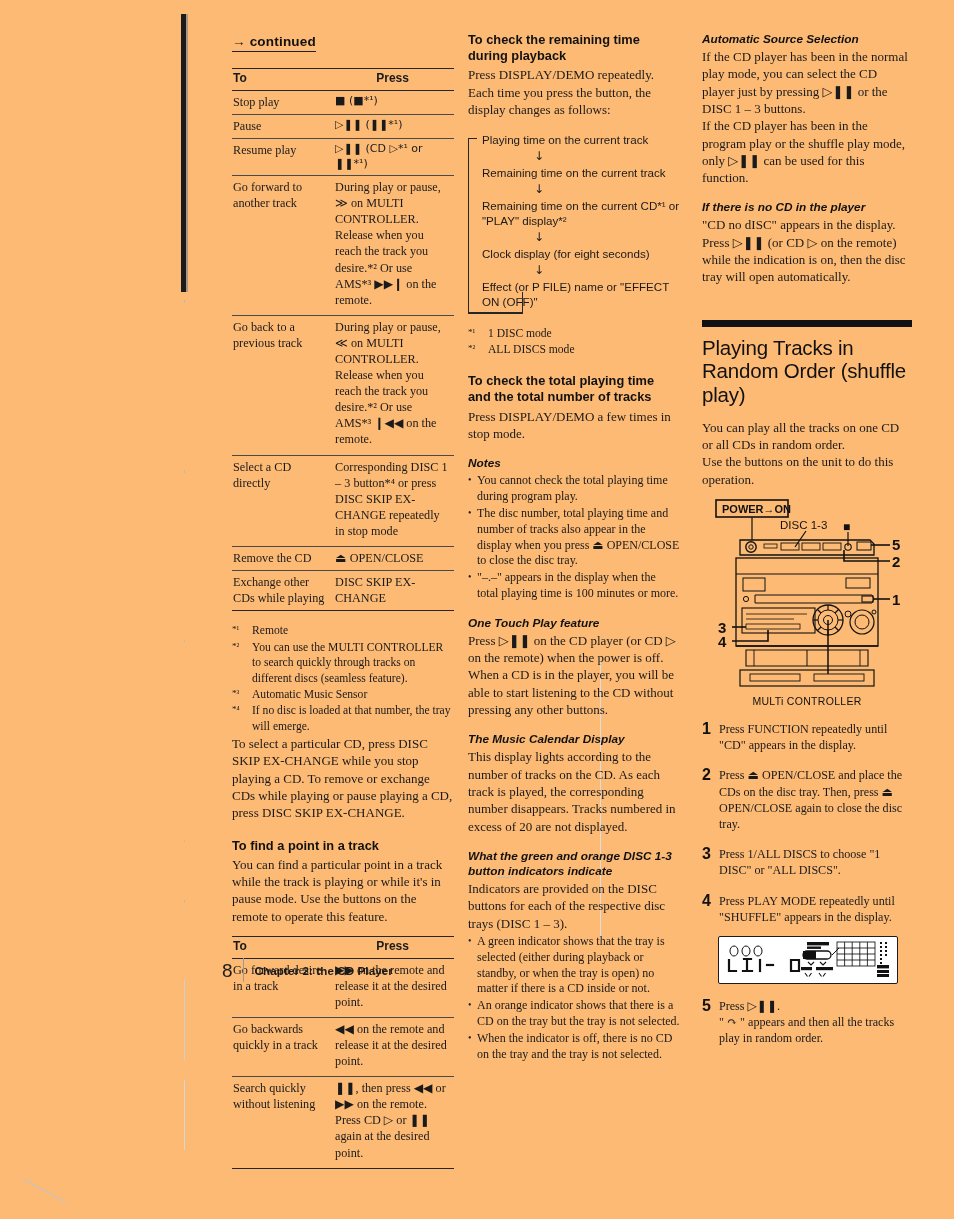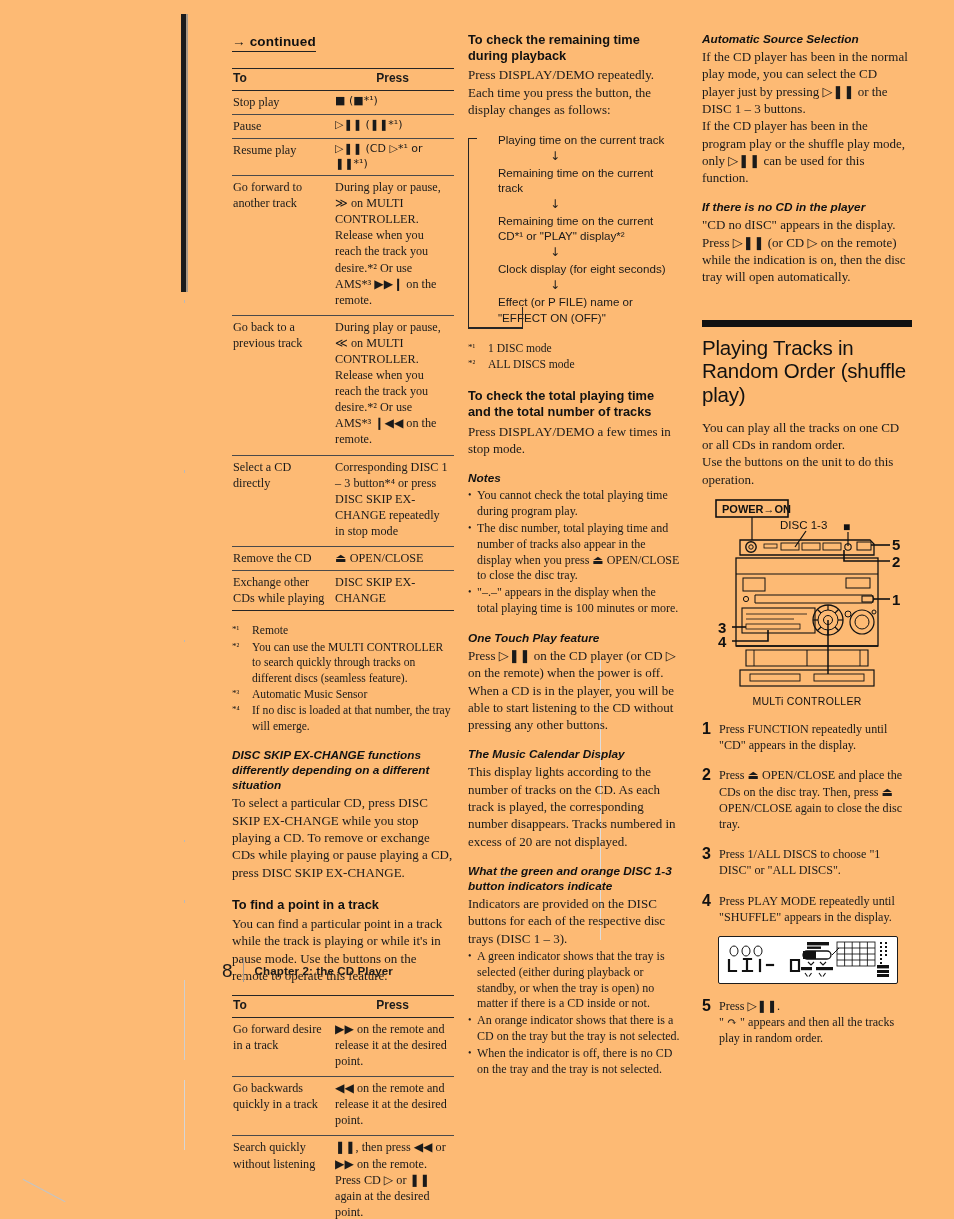--- a/index.html
+++ b/index.html
@@ -143,21 +143,21 @@
     font-size: 13px;
     line-height: 1.33;
     margin: 0 0 0 0;
   }
   p.body + p.body { margin-top: 9px; }
 
   
   .flow {
     position: relative;
     margin: 14px 0 6px 0;
-    padding-left: 24px;
+    padding-left: 8px;
   }
   .flow .loopline {
     position: absolute;
     left: 0px;
     top: 6px;
     bottom: 6px;
     width: 1.4px;
     background: #262626;
   }
   .flow .loopbottom {
@@ -387,21 +387,20 @@
       <li>
         <span class="mark">*³</span>
         <span>Automatic Music Sensor</span>
       </li>
       <li>
         <span class="mark">*⁴</span>
         <span>If no disc is loaded at that number, the tray will emerge.</span>
       </li>
     </ul>
 
-    <div class="subhead-i">DISC SKIP EX-CHANGE functions differently depending on a different situation</div>
     <p class="body">To select a particular CD, press DISC SKIP EX-CHANGE while you stop playing a CD. To remove or exchange CDs while playing or pause playing a CD, press DISC SKIP EX-CHANGE.</p>
 
     <div class="subhead-b">To find a point in a track</div>
     <p class="body">You can find a particular point in a track while the track is playing or while it's in pause mode. Use the buttons on the remote to operate this feature.</p>
 
     <table class="cmd" style="margin-top:11px;">
       <tbody>
           <tr>
         <th class="c1">To</th>
         <th class="c2">Press</th>

